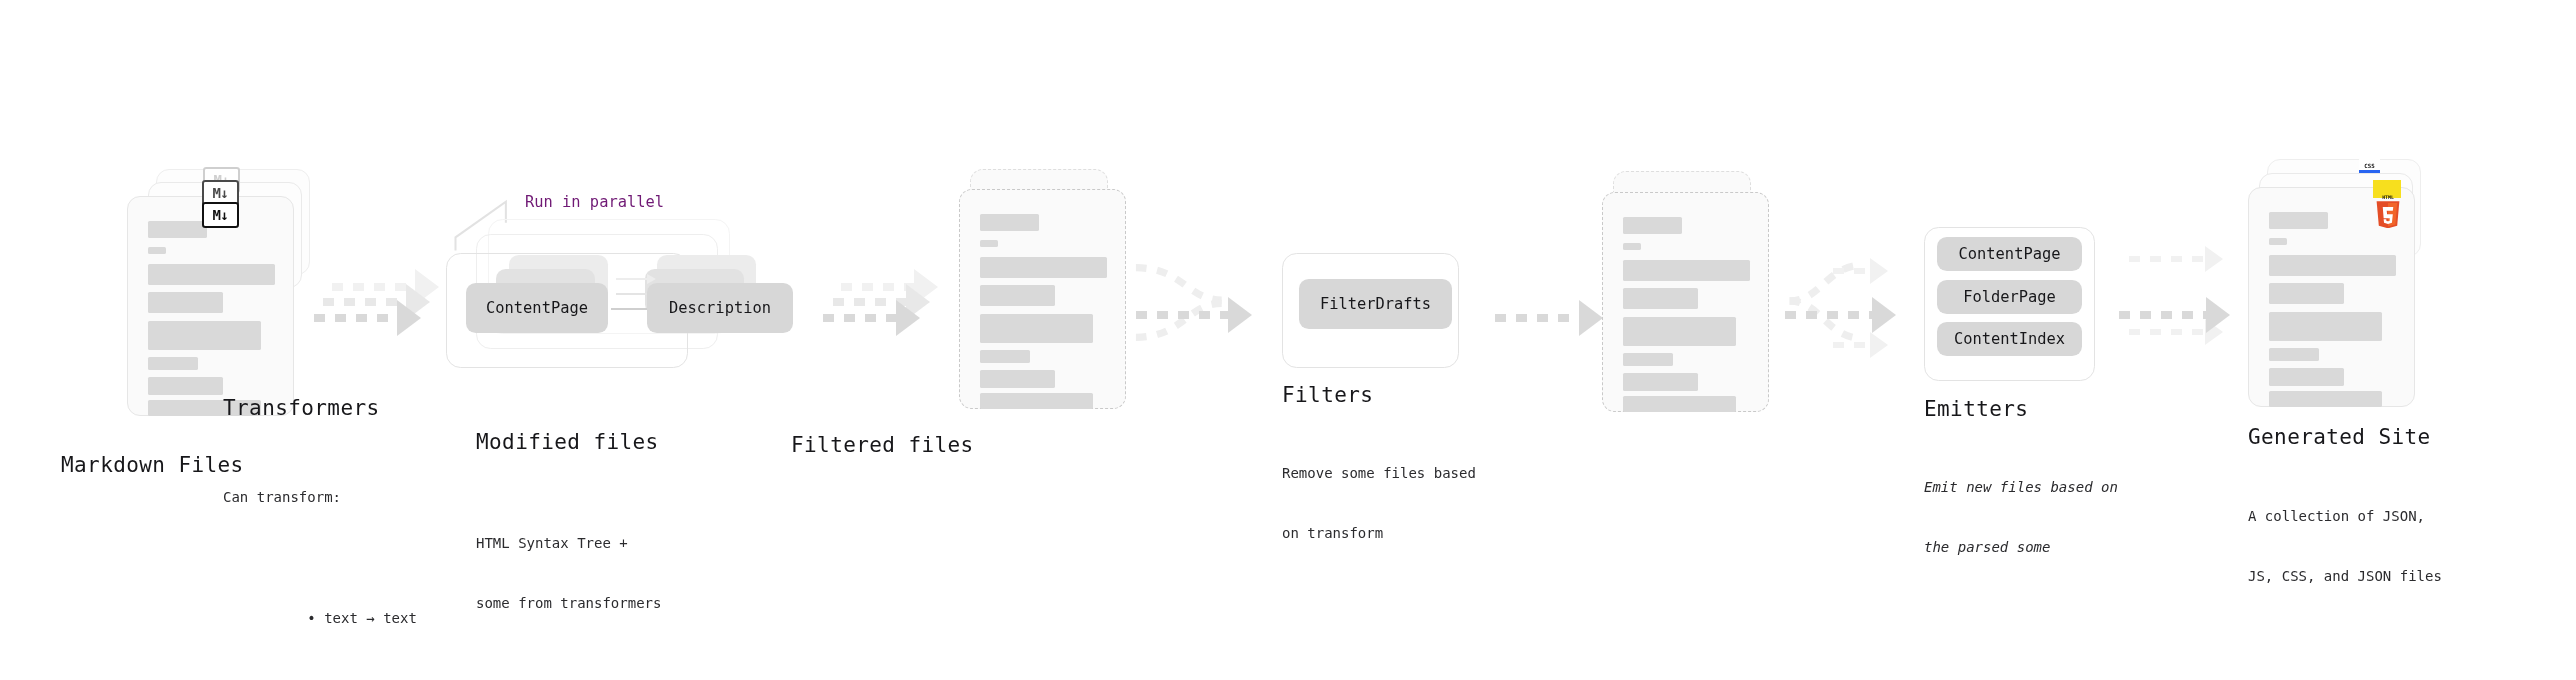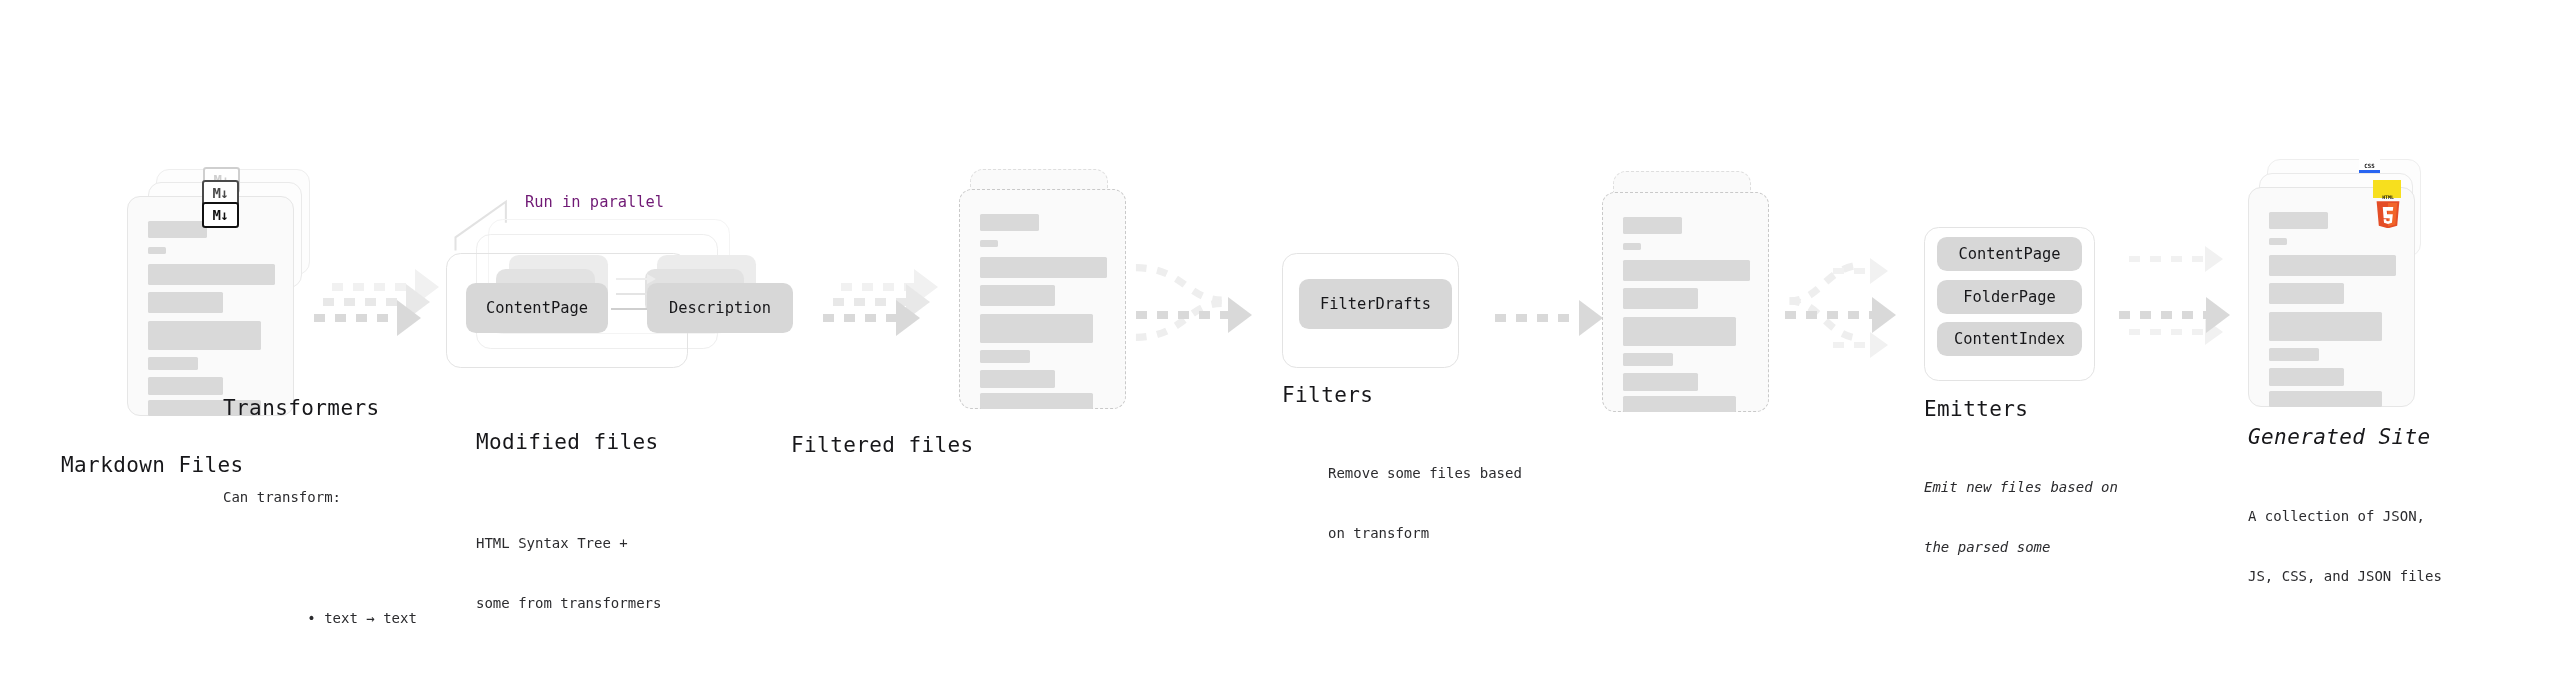--- a/index.html
+++ b/index.html
@@ -206,21 +206,21 @@
         <div class="head"></div>
       </div>
   </div>
 
   <div>
     <div class="abs groupSolid" style="left:1282px;top:253px;width:177px;height:115px;"></div>
     <div class="abs pill" style="left:1299px;top:279px;width:153px;height:50px;">
       <span>FilterDrafts</span>
     </div>
     <div class="abs title" style="left:1282px;top:383px;">Filters</div>
-    <div class="abs caption" style="left:1282px;top:422px;margin-left:46px;">
+    <div class="abs caption" style="left:1282px;top:422px;">
       <div>Remove some files based</div>
       <div>on transform</div>
     </div>
   </div>
 
   <div class="arrow" style="left:1495px;top:300px;">
       <div class="shaft" style="width:86px;"></div>
       <div class="head"></div>
     </div>
 
@@ -312,21 +312,21 @@
 
     <div class="jsbadge" style="left:2373px;top:180px;"></div>
 
     <svg class="html5" style="left:2374px;top:195px;" viewBox="0 0 64 74">
       <text x="32" y="9" font-size="11" font-weight="bold" text-anchor="middle" fill="#111" font-family="DejaVu Sans Mono, monospace">HTML</text>
       <path d="M6 14 L58 14 L53 70 L32 76 L11 70 Z" fill="#e44d26"></path>
       <path d="M32 18 L53 18 L49 67 L32 72 Z" fill="#f16529"></path>
       <path d="M20 27 h24 l-1 9 H29 l1 8 h13 l-2 19 -9 3 -9 -3 -1 -8 h6 l.5 4 3.5 1 3.5 -1 .5 -6 H22 z" fill="#ffffff"></path>
     </svg>
 
-    <div class="abs title" style="left:2248px;top:425px;font-style:italic;">Generated Site</div>
+    <div class="abs title" style="left:2248px;top:425px;">Generated Site</div>
     <div class="abs caption" style="left:2248px;top:465px;">
       <div>A collection of JSON,</div>
       <div>JS, CSS, and JSON files</div>
     </div>
   </div>
 
 </div>
 
 
 </body></html>

